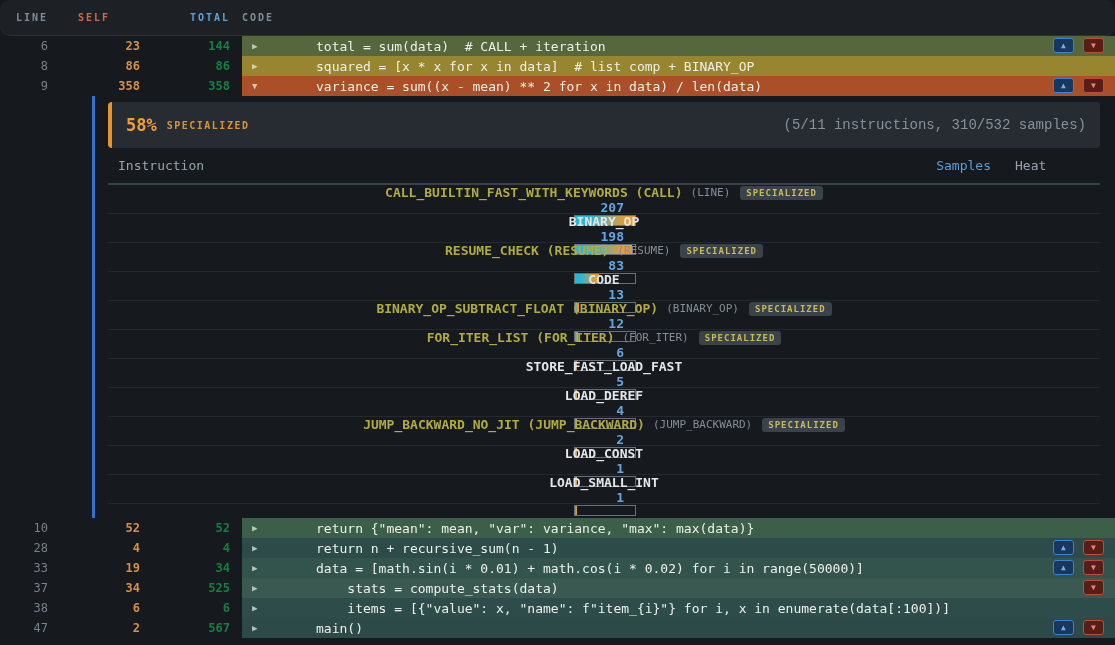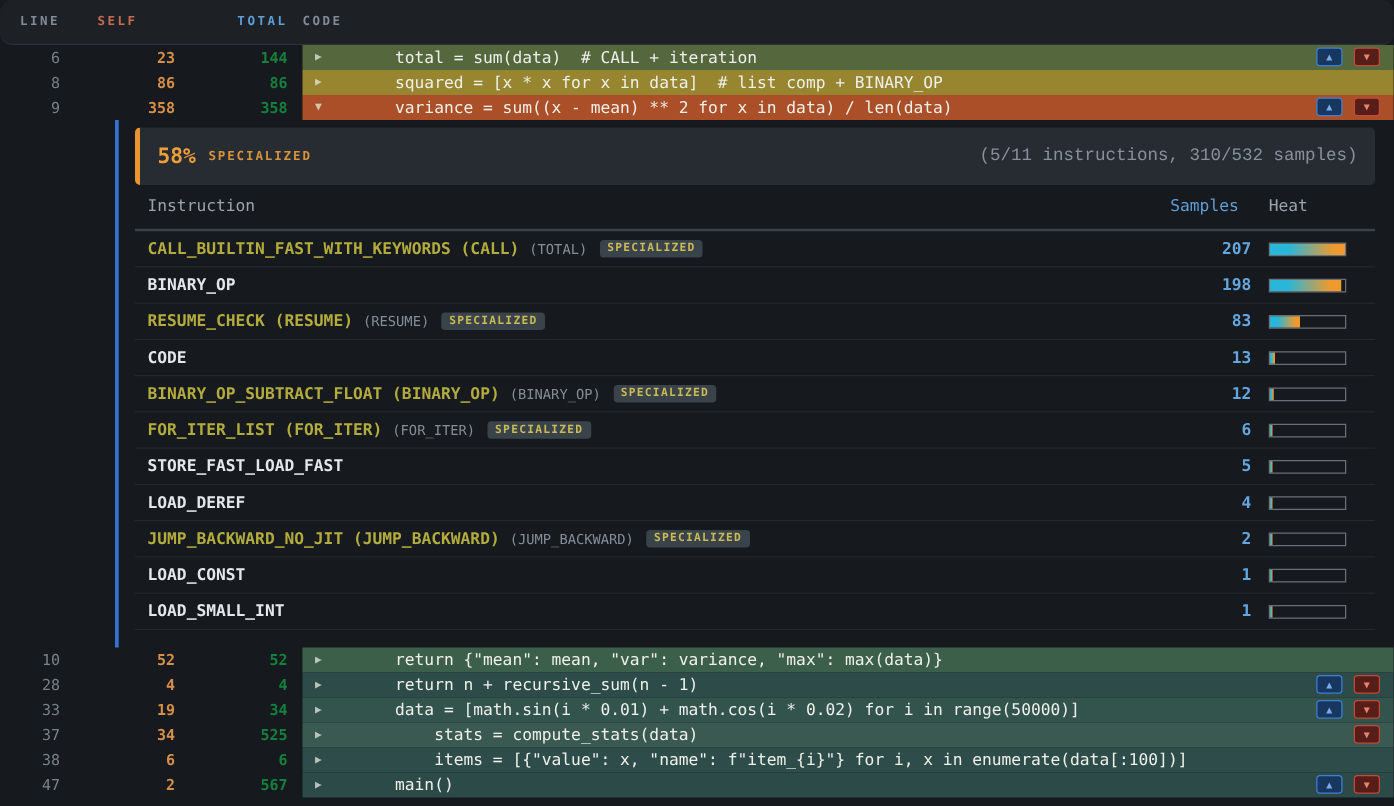--- a/index.html
+++ b/index.html
@@ -59,21 +59,21 @@
     display: flex; align-items: center; height: 37px;
     border-bottom: 2px solid #39414a; padding: 0 10px;
     font-size: 13px; color: #9aa4ad;
   }
   .th-instr { flex: 1; }
   .th-samples { text-align: right; color: #5e9fd6; }
   .th-heat { width: 75px; margin-left: 24px; }
 
   .irow {
     display: flex; align-items: center; height: 29px;
-    border-bottom: 1px solid #232930; padding: 0 10px; font-size: 13px;
+    border-bottom: 1px solid #232930; padding: 0 10px; font-size: 13px; flex-direction: column;
   }
   .iname-wrap { flex: 1; display: flex; align-items: center; white-space: pre; }
   .iname { font-weight: bold; color: #e3e7ea; }
   .iname.spec { color: #b2ac3e; }
   .ibase { color: #848e97; font-size: 11px; margin-left: 8px; }
   .ibadge {
     background: #3a424a; color: #c9bb55; font-size: 9px; font-weight: bold;
     letter-spacing: 1px; padding: 2px 6px; border-radius: 3px; margin-left: 10px;
   }
   .isamples { text-align: right; min-width: 40px; color: #64a7e0; font-weight: bold; }
@@ -122,21 +122,21 @@
     </div>
 
     <div class="tbl-hdr">
       <span class="th-instr">Instruction</span>
       <span class="th-samples">Samples</span>
       <span class="th-heat">Heat</span>
     </div>
 
     <div id="instr-rows">
         <div class="irow">
-          <span class="iname-wrap"><span class="iname spec">CALL_BUILTIN_FAST_WITH_KEYWORDS (CALL)</span><span class="ibase">(TOTAL)</span><span class="ibadge">SPECIALIZED</span></span>
+          <span class="iname-wrap"><span class="iname spec">CALL_BUILTIN_FAST_WITH_KEYWORDS (CALL)</span><span class="ibase">(LINE)</span><span class="ibadge">SPECIALIZED</span></span>
           <span class="isamples">207</span>
           <span class="heat-cell">
             <span class="heatbar" style="display: block;">
               <span class="heat-fill" style="display: block; width: 60px;"></span>
             </span>
           </span>
         </div>
         <div class="irow">
           <span class="iname-wrap"><span class="iname">BINARY_OP</span></span>
           <span class="isamples">198</span>

